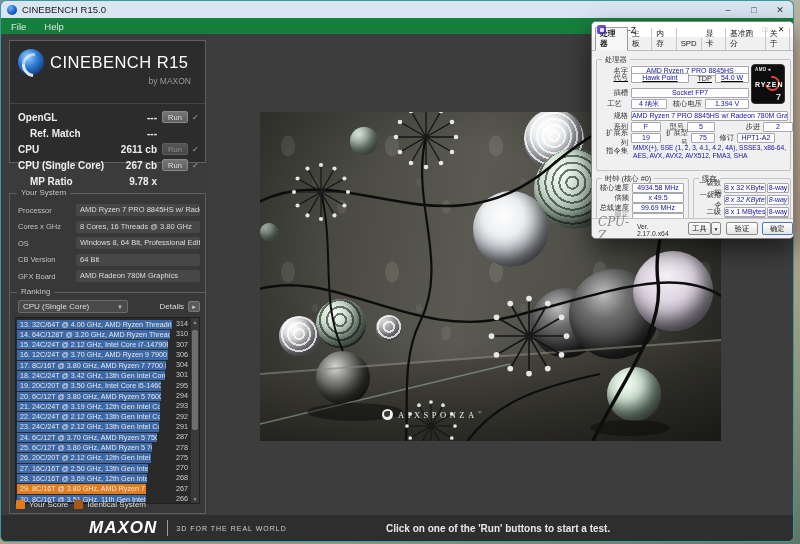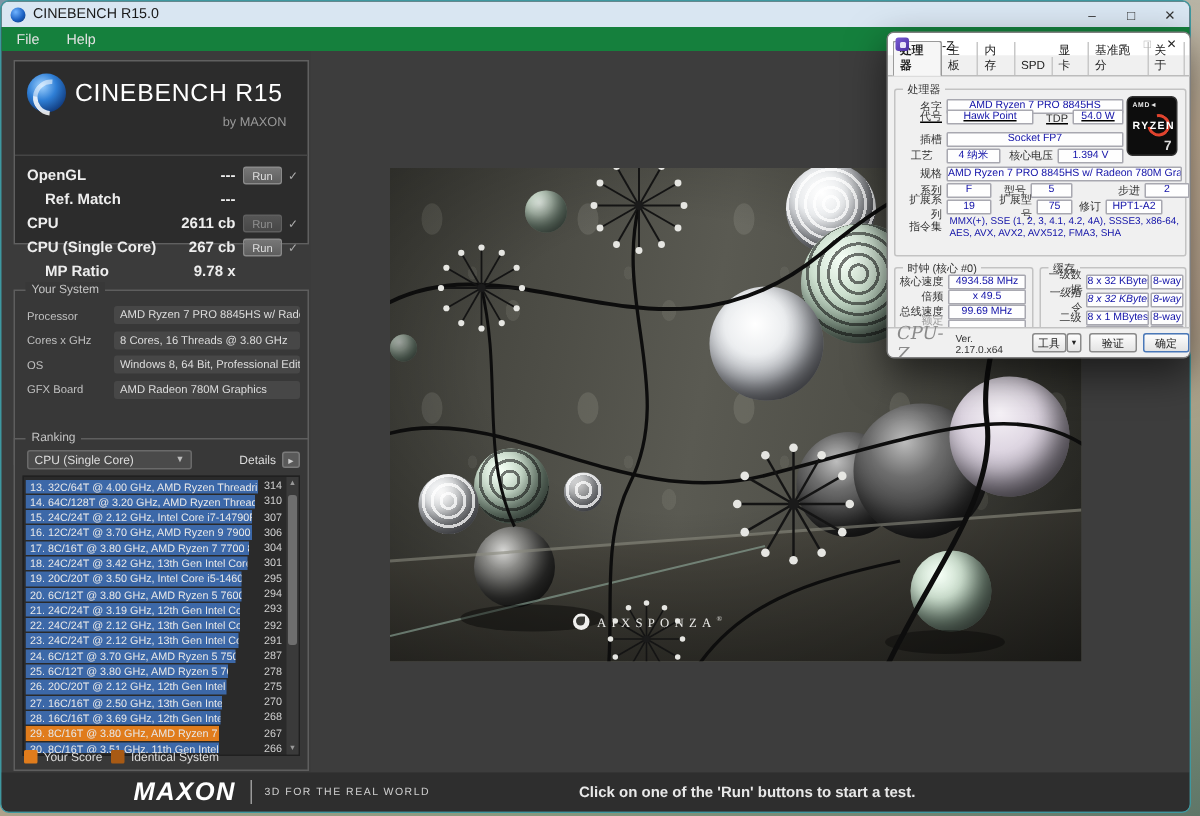--- a/index.html
+++ b/index.html
@@ -319,20 +319,24 @@
           <div class="sys-row">
             <span class="slbl">Cores x GHz</span>
             <span class="sval">8 Cores, 16 Threads @ 3.80 GHz</span>
           </div>
 
           <div class="sys-row">
             <span class="slbl">OS</span>
             <span class="sval">Windows 8, 64 Bit, Professional Edition (build</span>
           </div>
 
+          <div class="sys-row">
+            <span class="slbl">CB Version</span>
+            <span class="sval">64 Bit</span>
+          </div>
 
           <div class="sys-row">
             <span class="slbl">GFX Board</span>
             <span class="sval">AMD Radeon 780M Graphics</span>
           </div>
 
         </div>
     </div>
 
     <div id="ranking" class="dark-fieldset">

